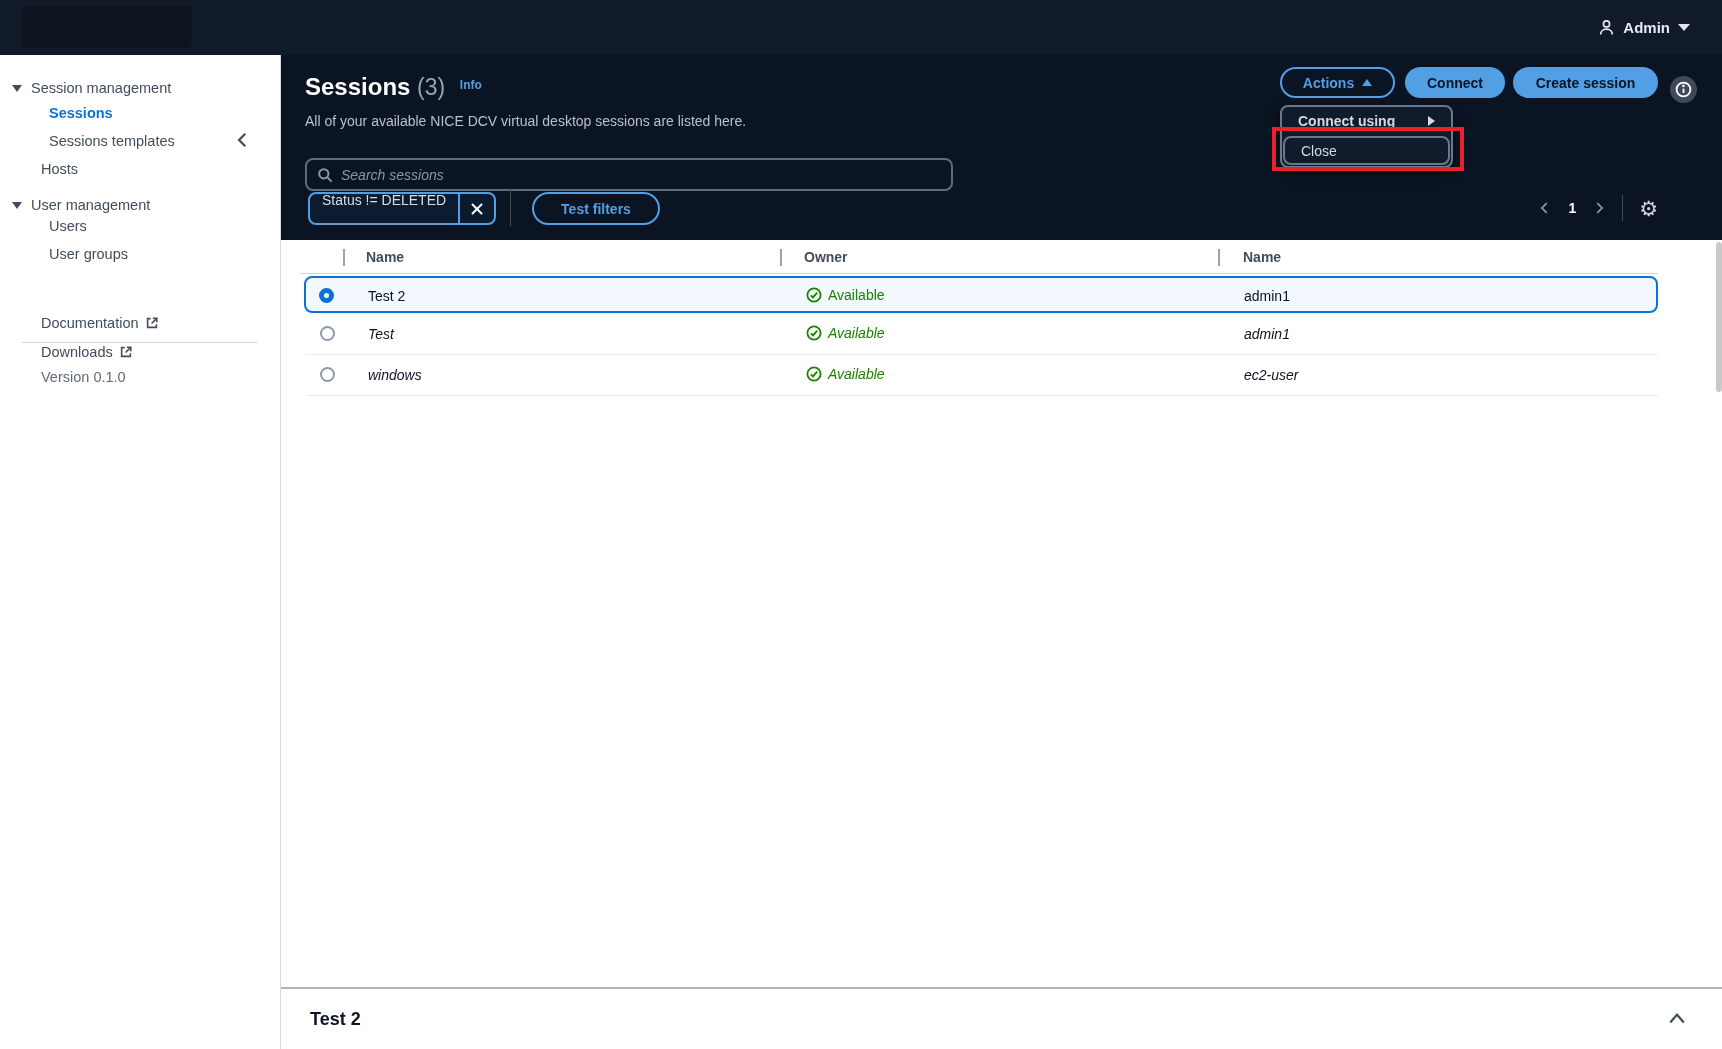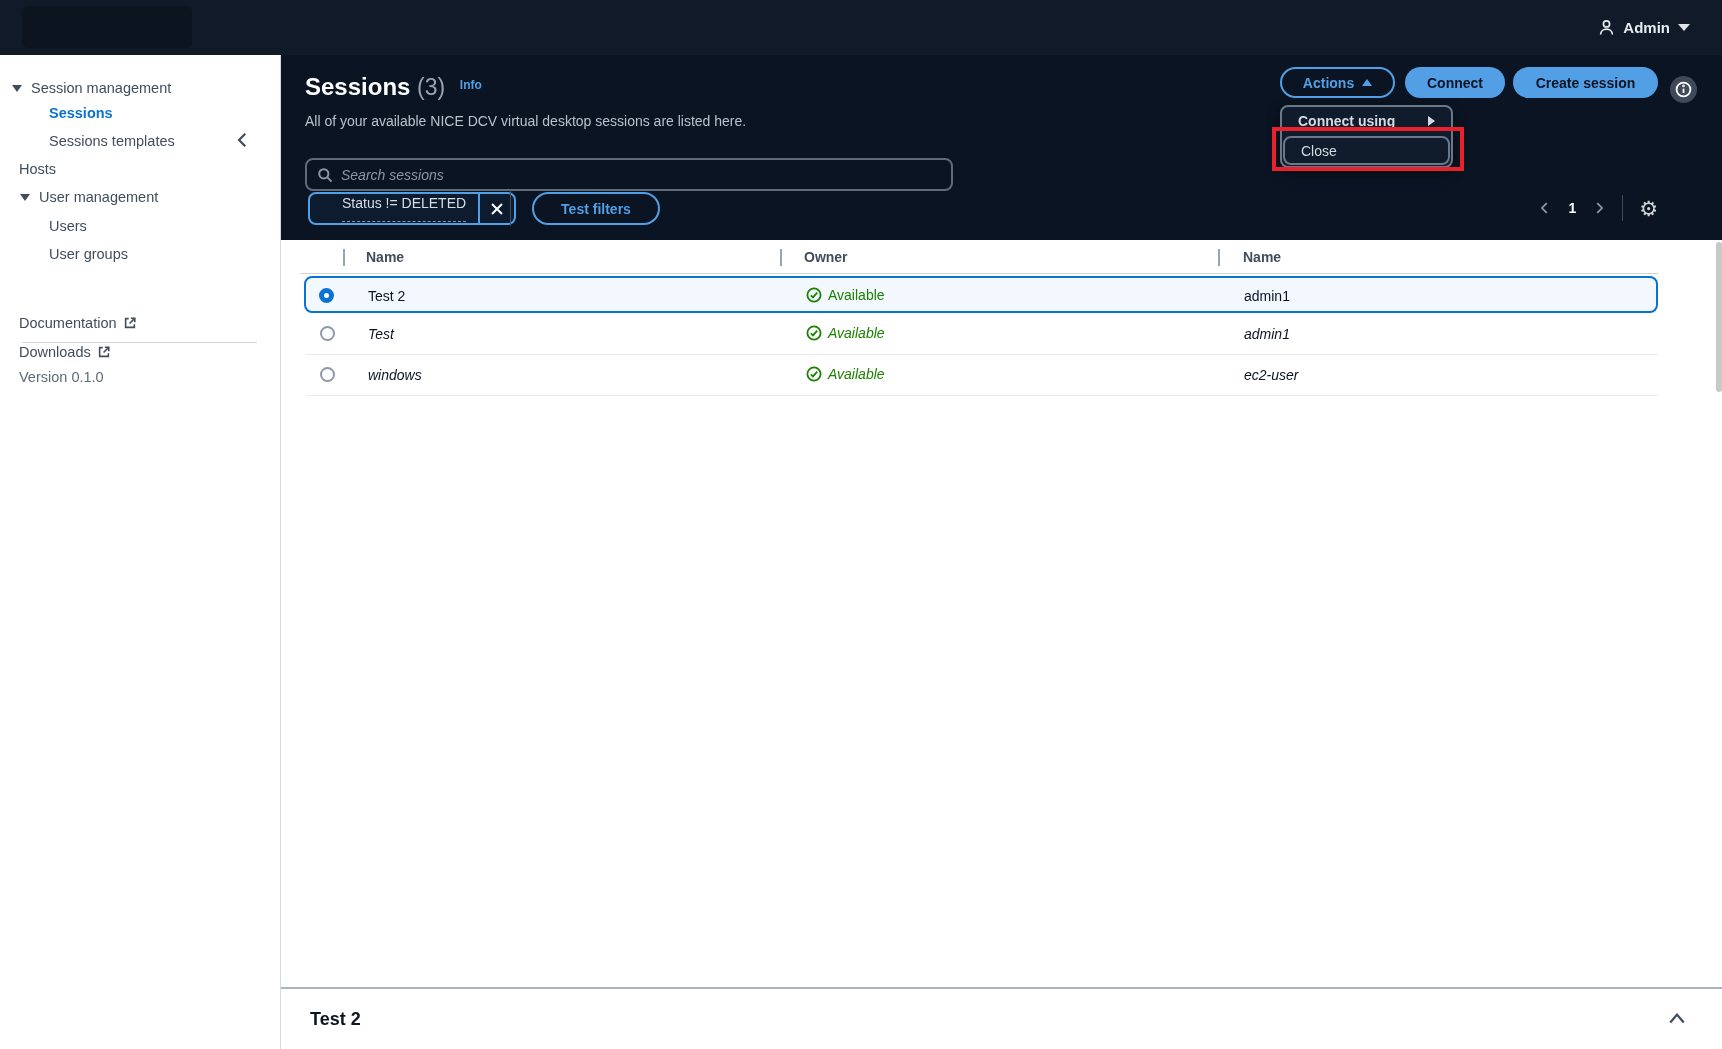--- a/index.html
+++ b/index.html
@@ -12,39 +12,39 @@
   .logo-ghost { left:22px; top:6px; width:170px; height:42px; background:rgba(0,0,0,0.22); border-radius:6px; }
   .user-menu { right:32px; top:0; height:55px; display:flex; align-items:center; gap:8px; color:#e6eaf0; font-weight:bold; font-size:15px; cursor:pointer; }
   .user-menu svg { display:block; }
   .caret-dn { width:0; height:0; border-left:6px solid transparent; border-right:6px solid transparent; border-top:7px solid #dfe4ea; display:inline-block; }
 
   
   .sidebar { left:0; top:55px; width:281px; height:994px; background:#fff; border-right:1px solid #d5dbdb; z-index:5; }
   .side-row { position:absolute; left:0; width:100%; height:24px; display:flex; align-items:center; font-size:14.5px; color:#414d5c; cursor:pointer; }
   .tri { width:0; height:0; border-left:5.5px solid transparent; border-right:5.5px solid transparent; border-top:7px solid #414d5c; margin:0 9px 0 12px; }
   .side-child { padding-left:49px; }
-  .side-root { padding-left:19px; }
+  .side-root { padding-left:41px; }
   .active-link { color:#0972d3 !important; font-weight:bold; }
   .collapse-btn { position:absolute; right:26px; top:76px; width:20px; height:20px; color:#414d5c; cursor:pointer; }
   .side-divider { position:absolute; left:22px; right:23px; top:287px; height:1px; background:#d1d5db; }
   .ext { display:inline-flex; align-items:center; gap:6px; }
   .muted { color:#5f6b7a; cursor:default; }
 
   
   .band { left:281px; top:55px; width:1441px; height:185px; background:#0b1422; z-index:10; }
   .page-title { position:absolute; left:24px; top:18px; color:#fff; font-size:24px; font-weight:bold; }
   .page-count { color:#99a4b1; font-weight:normal; font-size:23px; }
   .info-link { color:#539fe5; font-size:12px; font-weight:bold; vertical-align:6px; margin-left:8px; cursor:pointer; }
   .page-sub { position:absolute; left:24px; top:58px; color:#b8c1cc; font-size:14px; }
   .searchbox { position:absolute; left:24px; top:103px; width:648px; height:33px; border:2px solid #5f6b7a; border-radius:8px; display:flex; align-items:center; padding:0 10px; gap:8px; background:transparent; }
   .searchbox input { flex:1; background:transparent; border:none; outline:none; color:#0ea5e9; font-style:italic; font-size:14px; font-family:"Liberation Sans",sans-serif; }
   .searchbox input::placeholder { color:#8b97a5; opacity:1; }
   .token { position:absolute; left:27px; top:137px; height:33px; border:2px solid #539fe5; border-radius:8px; background:#0d1b2e; display:flex; align-items:stretch; cursor:pointer; }
   .token-label { display:flex; align-items:center; padding:0 12px; color:#d7dde4; font-size:14px; }
-  .token-label span { border-bottom:1px dashed #8b97a5; padding-bottom:10px;margin-left:20px; }
+  .token-label span { border-bottom:1px dashed #8b97a5; padding-bottom:16px; }
   .token-x { display:flex; align-items:center; padding:0 10px; border-left:2px solid #539fe5; color:#fff; font-size:15px; }
   .vsep { position:absolute; left:229px; top:135px; width:1px; height:36px; background:#414d5c; }
   .pill { border:2px solid #539fe5; color:#539fe5; font-weight:bold; font-size:14px; border-radius:17px; display:flex; align-items:center; justify-content:center; gap:8px; cursor:pointer; background:transparent; }
   .clear-btn { position:absolute; left:251px; top:137px; width:128px; height:33px; }
   .btn-solid { background:#539fe5; border:none; color:#0b1422; }
   .hdr-actions { position:absolute; top:12px; height:31px; }
   .caret-up { width:0; height:0; border-left:5.5px solid transparent; border-right:5.5px solid transparent; border-bottom:7px solid #539fe5; display:inline-block; }
   .info-circle { position:absolute; left:1389px; top:21px; width:27px; height:27px; border-radius:50%; background:#3f4959; display:flex; align-items:center; justify-content:center; cursor:pointer; }
   .pager { position:absolute; right:64px; top:140px; display:flex; align-items:center; gap:16px; color:#8d99a8; }
   .pager .page-num { color:#fff; font-weight:bold; font-size:14px; }
@@ -111,21 +111,21 @@
     </div>
     <div class="side-row side-child active-link" style="top:46px;">
       <span>Sessions</span>
     </div>
     <div class="side-row side-child" style="top:74px;">
       <span>Sessions templates</span>
     </div>
     <div class="side-row side-root" style="top:102px;">
       <span>Hosts</span>
     </div>
-    <div class="side-row" style="top:130px;margin-left:8px;">
+    <div class="side-row" style="top:138px;">
       <span class="tri"></span>
       <span>User management</span>
     </div>
     <div class="side-row side-child" style="top:159px;">
       <span>Users</span>
     </div>
     <div class="side-row side-child" style="top:187px;">
       <span>User groups</span>
     </div>
     <div class="side-divider"></div>

